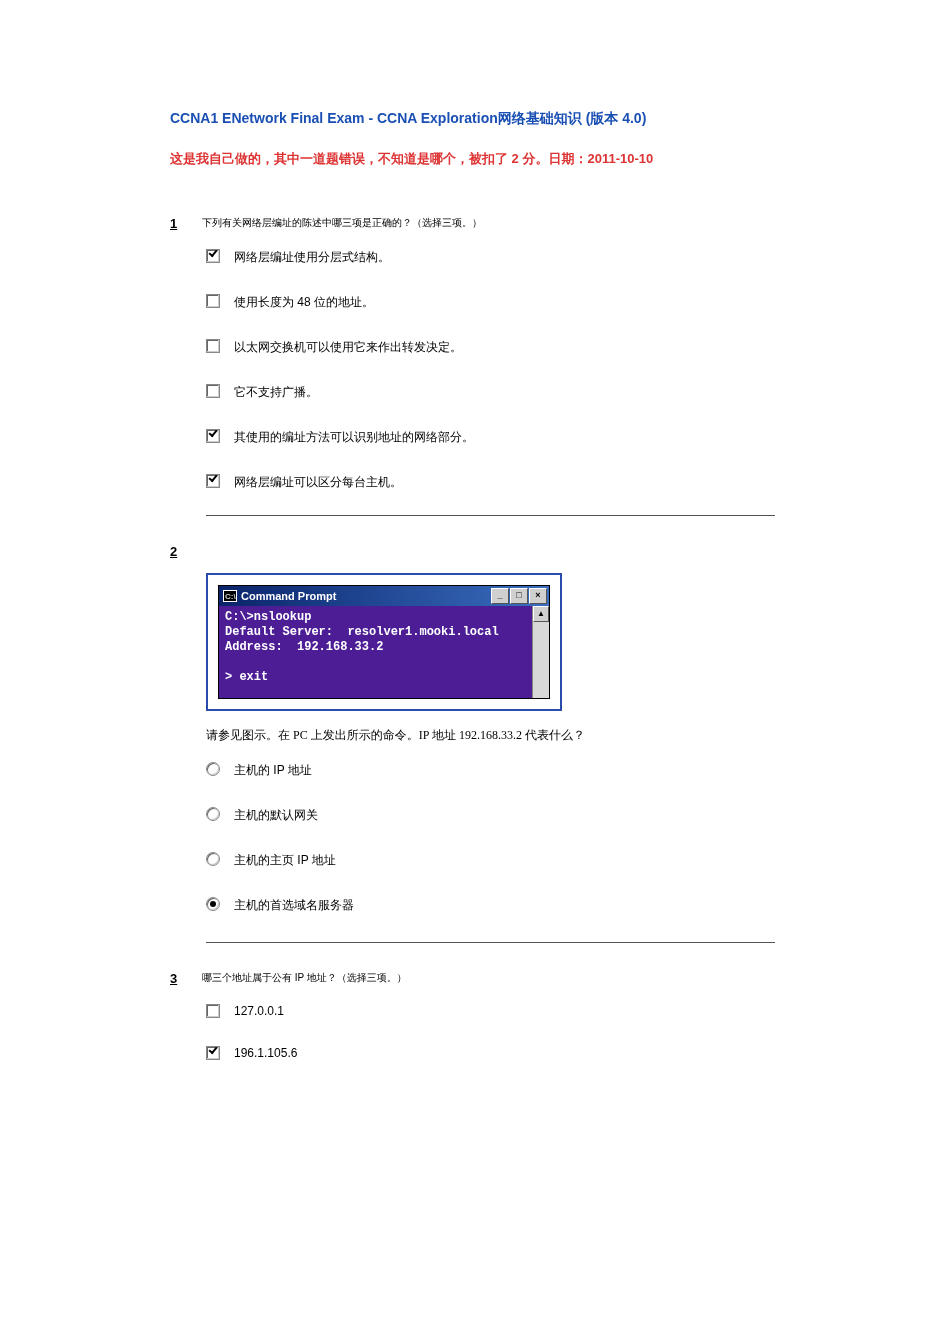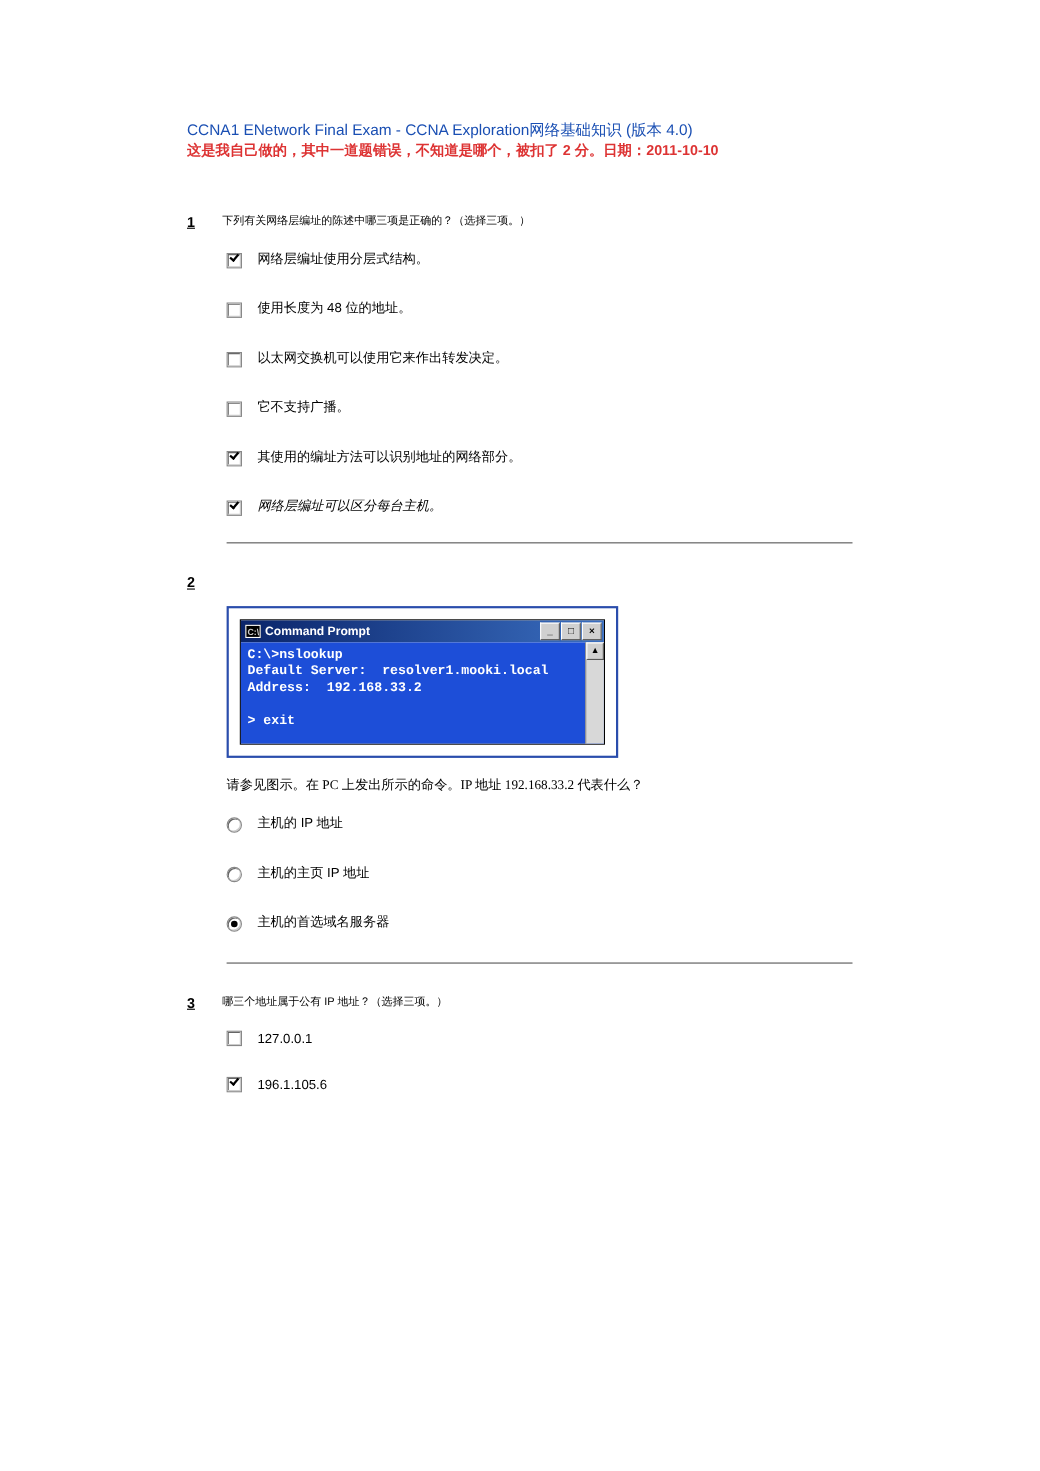--- a/index.html
+++ b/index.html
@@ -14,22 +14,23 @@
       width: 945px;
       min-height: 1337px;
       margin: 0 auto;
       padding: 110px 170px 60px 170px;
       box-sizing: border-box;
       position: relative;
     }
     .header-title {
       color: #1a4fb3;
       font-family: Arial, "SimSun", sans-serif;
-      font-weight: normal;
+      font-weight: bold;
       font-size: 14px;
+      margin-bottom: 22px;
     }
     .subheader {
       color: #d33;
       font-family: "SimSun", Arial, sans-serif;
       font-weight: bold;
       font-size: 13px;
       margin-bottom: 48px;
     }
     .qrow {
       display: flex;
@@ -46,21 +47,21 @@
     .qtext {
       font-family: Liberation Sans, sans-serif;
       font-size: 10px;
     }
     .options {
       margin-left: 36px;
       margin-top: 18px;
     }
     .option {
       display: flex;
-      align-items: flex-end;
+      align-items: flex-start;
       margin-bottom: 28px;
     }
     .option .cb, .option .rb {
       width: 14px;
       height: 14px;
       margin-right: 14px;
       flex-shrink: 0;
     }
     .cb {
       border: 1px solid #888;
@@ -163,21 +164,21 @@
       border-bottom-color: #555;
       font-size: 9px;
       line-height: 12px;
       text-align: center;
       color: #000;
       font-family: Arial;
       font-weight: bold;
     }
     .cmd-body-wrap {
       display: flex;
-      background: #1d4ed8;
+      background: #4c1d95;
     }
     .cmd-body {
       flex: 1;
       color: #fff;
       font-family: "Courier New", monospace;
       font-size: 12px;
       font-weight: bold;
       padding: 4px 6px 8px 6px;
       white-space: pre;
       line-height: 15px;
@@ -237,21 +238,21 @@
       <div class="label">以太网交换机可以使用它来作出转发决定。</div>
     </div>
     <div class="option">
       <div class="cb"></div>
       <div class="label">它不支持广播。</div>
     </div>
     <div class="option">
       <div class="cb checked"></div>
       <div class="label">其使用的编址方法可以识别地址的网络部分。</div>
     </div>
-    <div class="option" style="margin-bottom:24px;font-style:italic;">
+    <div class="option" style="margin-bottom:24px;">
       <div class="cb checked"></div>
       <div class="label">网络层编址可以区分每台主机。</div>
     </div>
   </div>
   <div class="divider"></div>
 
   <div class="qrow">
     <div class="qnum">2</div>
   </div>
   <div class="q2-block">
@@ -281,20 +282,24 @@
       </div>
     </div>
     <div class="q2-caption">请参见图示。在 PC 上发出所示的命令。IP 地址 192.168.33.2 代表什么？</div>
 
     <div class="option">
       <div class="rb"></div>
       <div class="label">主机的 IP 地址</div>
     </div>
     <div class="option">
       <div class="rb"></div>
+      <div class="label">主机的默认网关</div>
+    </div>
+    <div class="option">
+      <div class="rb"></div>
       <div class="label">主机的主页 IP 地址</div>
     </div>
     <div class="option">
       <div class="rb checked"></div>
       <div class="label">主机的首选域名服务器</div>
     </div>
   </div>
   <div class="divider"></div>
 
   <div class="qrow">

